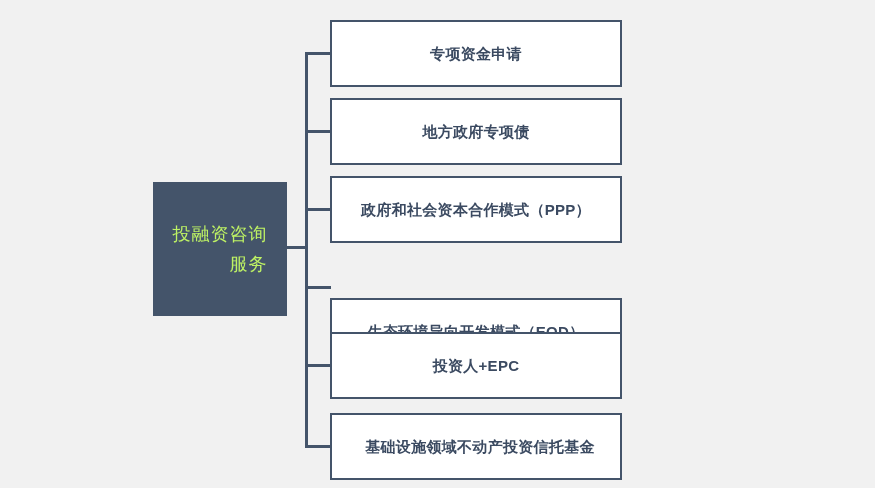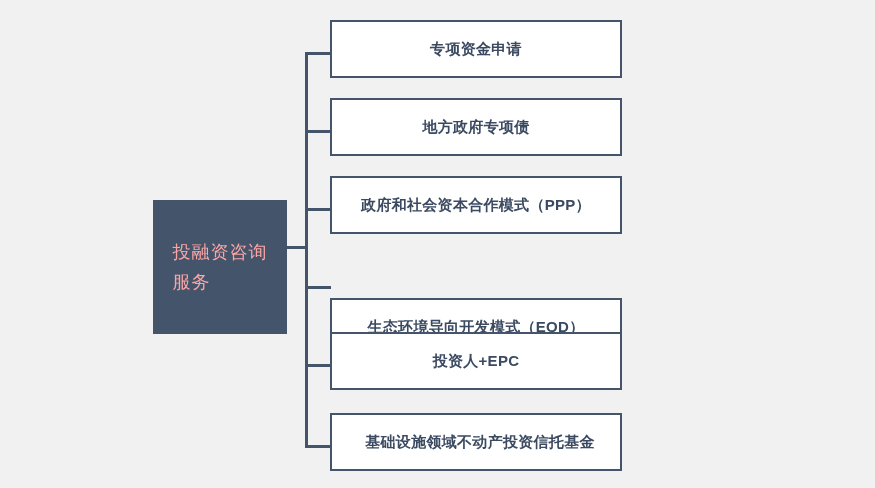--- a/index.html
+++ b/index.html
@@ -17,29 +17,29 @@
     position: relative;
     width: 875px;
     height: 488px;
     background: #f1f1f1;
   }
 
   
   .root-node {
     position: absolute;
     left: 153px;
-    top: 200px;
+    top: 182px;
     width: 134px;
     height: 134px;
     background: #44546a;
-    color: #fca5a5;
+    color: #bef264;
     display: flex;
     align-items: center;
     justify-content: center;
-    text-align: left;
+    text-align: right;
     font-size: 18px;
     line-height: 30px;
     letter-spacing: 1px;
     font-weight: 400;
     box-sizing: border-box;
     padding: 0 8px;
   }
   .root-node-label {
     white-space: pre-line;
     display: block;
@@ -66,21 +66,21 @@
     left: 305px;
     width: 26px;
     height: 3px;
   }
 
   
   .branch-box {
     position: absolute;
     left: 330px;
     width: 292px;
-    height: 58px;
+    height: 67px;
     background: #ffffff;
     border: 2px solid #44546a;
     box-sizing: border-box;
     display: flex;
     align-items: center;
     justify-content: center;
     text-align: center;
   }
   .branch-label {
     color: #3b4a61;

